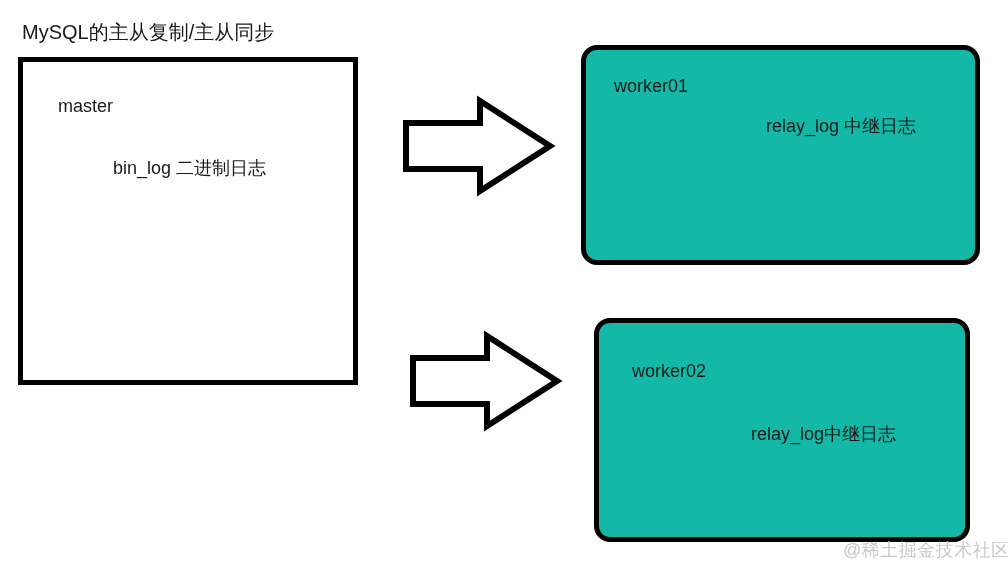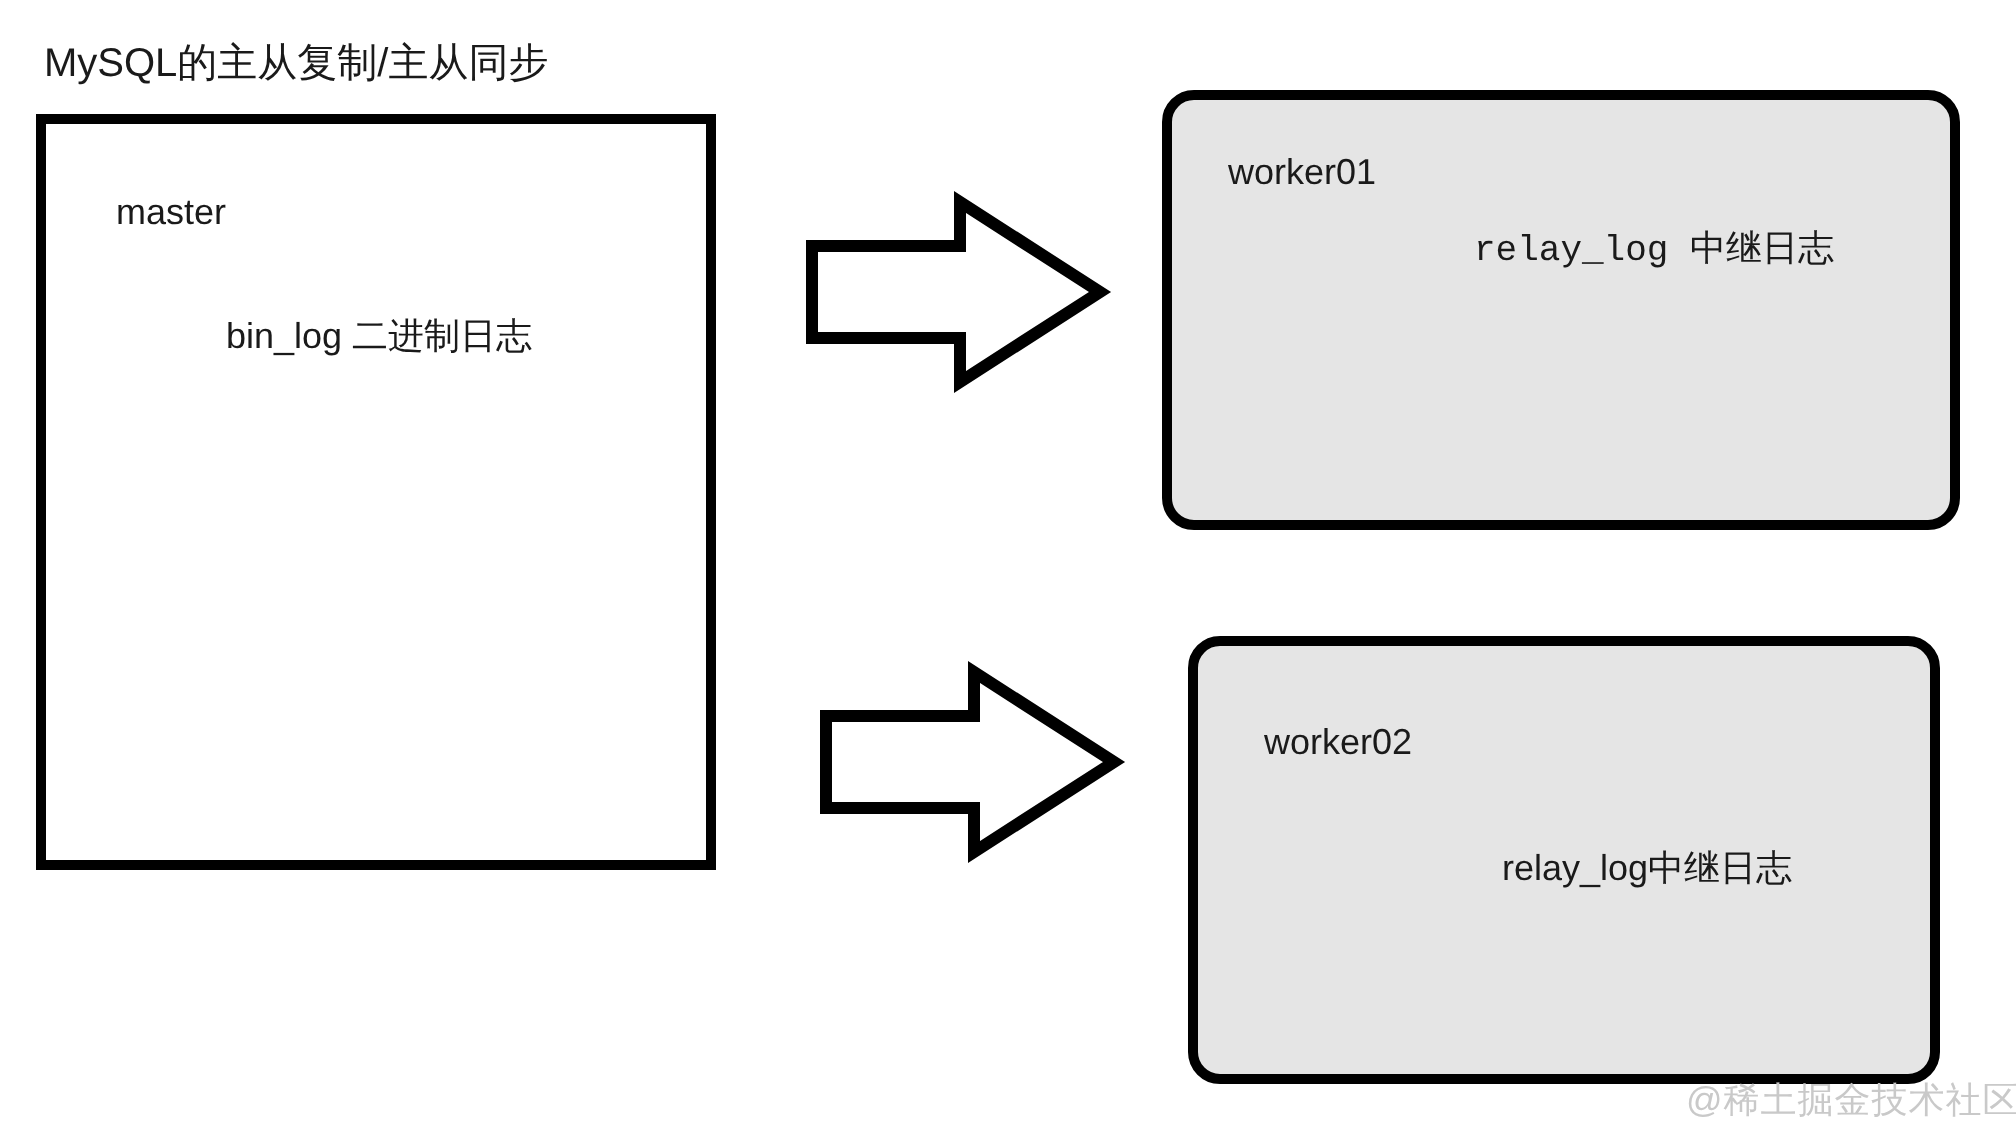--- a/index.html
+++ b/index.html
@@ -28,33 +28,33 @@
     color: #1a1a1a;
     white-space: nowrap;
     margin-top: 15px;
   }
   
   .node-master {
     position: absolute;
     left: 18px;
     top: 57px;
     width: 340px;
-    height: 378px;
+    height: 328px;
     box-sizing: border-box;
     border: 5px solid #000000;
     border-radius: 0;
     background: #ffffff;
   }
   
   .node-worker {
     position: absolute;
     box-sizing: border-box;
     border: 5px solid #000000;
     border-radius: 16px;
-    background: #e5e5e5;
+    background: #14b8a6;
   }
   .node-worker01 {
     left: 581px;
     top: 45px;
     width: 399px;
     height: 220px;
   }
   .node-worker02 {
     left: 594px;
     top: 318px;
@@ -65,21 +65,21 @@
   .node-label {
     position: absolute;
     font-size: 18px;
     line-height: 22px;
     color: #1a1a1a;
     white-space: nowrap;
   }
   .label-master     { left: 35px;  top: 33px; }
   .label-binlog     { left: 90px;  top: 95px; }
   .label-worker01   { left: 28px;  top: 25px; }
-  .label-relay01    { left: 151px; top: 65px; font-family: Liberation Mono, monospace; }
+  .label-relay01    { left: 180px; top: 65px; }
   .label-worker02   { left: 33px;  top: 37px; }
   .label-relay02    { left: 152px; top: 100px; }
 
   
   .block-arrow {
     position: absolute;
   }
   .block-arrow svg {
     display: block;
     overflow: visible;

